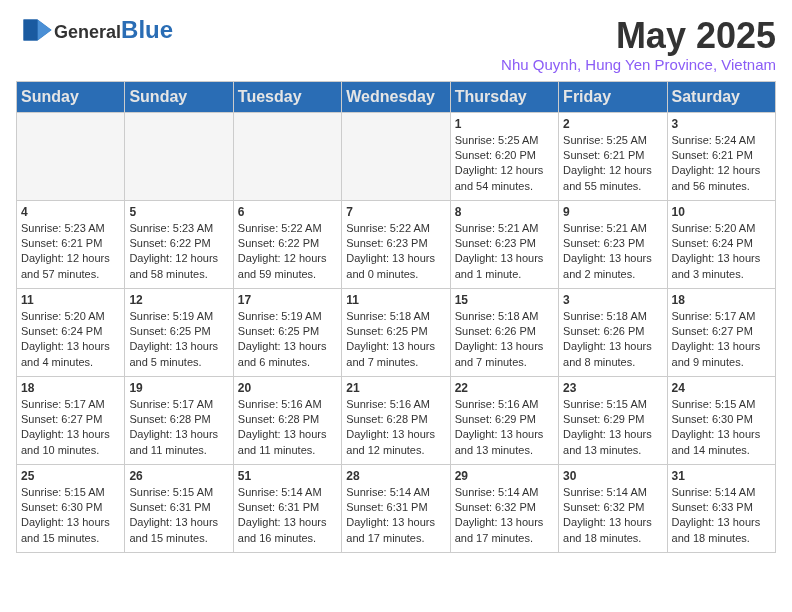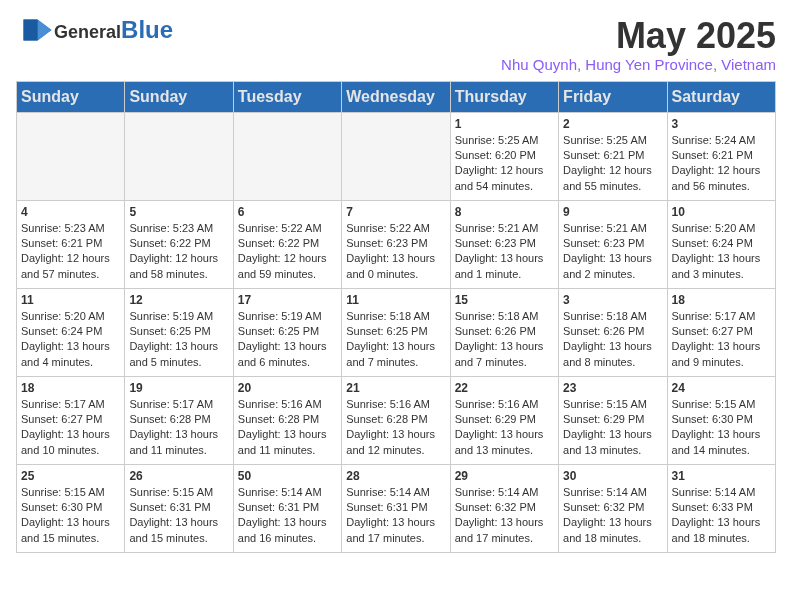--- a/index.html
+++ b/index.html
@@ -232,21 +232,21 @@
       <tr>
         <td>
           <span class="day-number">25</span>
           <div class="day-info">Sunrise: 5:15 AM<br>Sunset: 6:30 PM<br>Daylight: 13 hours<br>and 15 minutes.</div>
         </td>
         <td>
           <span class="day-number">26</span>
           <div class="day-info">Sunrise: 5:15 AM<br>Sunset: 6:31 PM<br>Daylight: 13 hours<br>and 15 minutes.</div>
         </td>
         <td>
-          <span class="day-number">50</span>
+          <span class="day-number">51</span>
           <div class="day-info">Sunrise: 5:14 AM<br>Sunset: 6:31 PM<br>Daylight: 13 hours<br>and 16 minutes.</div>
         </td>
         <td>
           <span class="day-number">28</span>
           <div class="day-info">Sunrise: 5:14 AM<br>Sunset: 6:31 PM<br>Daylight: 13 hours<br>and 17 minutes.</div>
         </td>
         <td>
           <span class="day-number">29</span>
           <div class="day-info">Sunrise: 5:14 AM<br>Sunset: 6:32 PM<br>Daylight: 13 hours<br>and 17 minutes.</div>
         </td>

